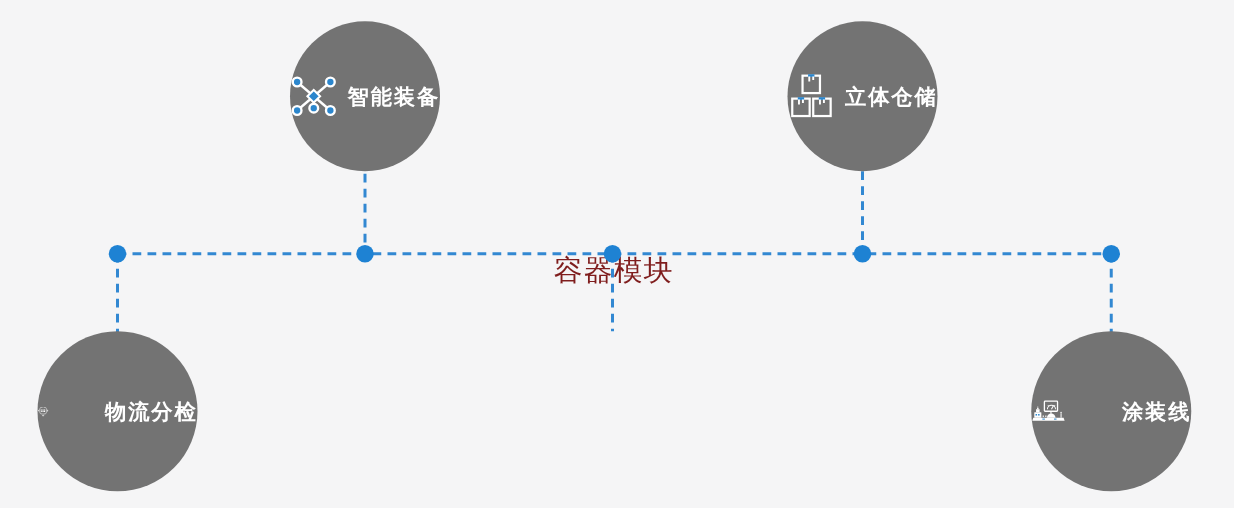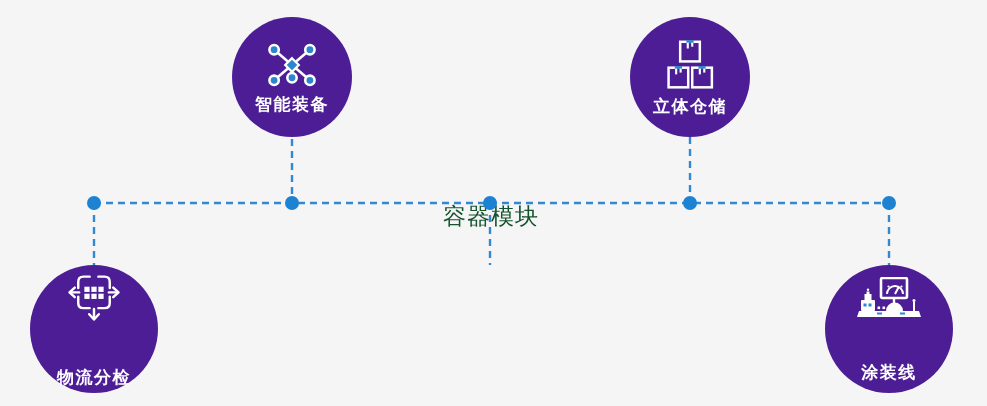--- a/index.html
+++ b/index.html
@@ -10,35 +10,35 @@
   .canvas{
     position:relative;
     width:987px;height:406px;
     background:#f5f5f6;
     overflow:hidden;
   }
   .watermark{
     position:absolute;
     left:443px;top:201px;
     font-size:23px;
-    color:#14532d;
+    color:#7f1d1d;
     letter-spacing:1px;
     z-index:1;
     user-select:none;
   }
   svg.connectors{
     position:absolute;left:0;top:0;
     z-index:2;
   }
   .node{
     position:absolute;
     border-radius:50%;
-    background:#4c1d95;
+    background:#737373;
     display:flex;
-    flex-direction:column;
+    flex-direction:row;
     align-items:center;
     justify-content:center;
     gap:8px;
     z-index:3;
     font-family:Liberation Serif, serif;
   }
   .node.top{width:120px;height:120px;}
   .node.bottom{width:128px;height:128px;gap:45px;}
   .node-smart-equipment{left:232px;top:17px;}
   .node-stereo-warehouse{left:630px;top:17px;text-align:center;}

